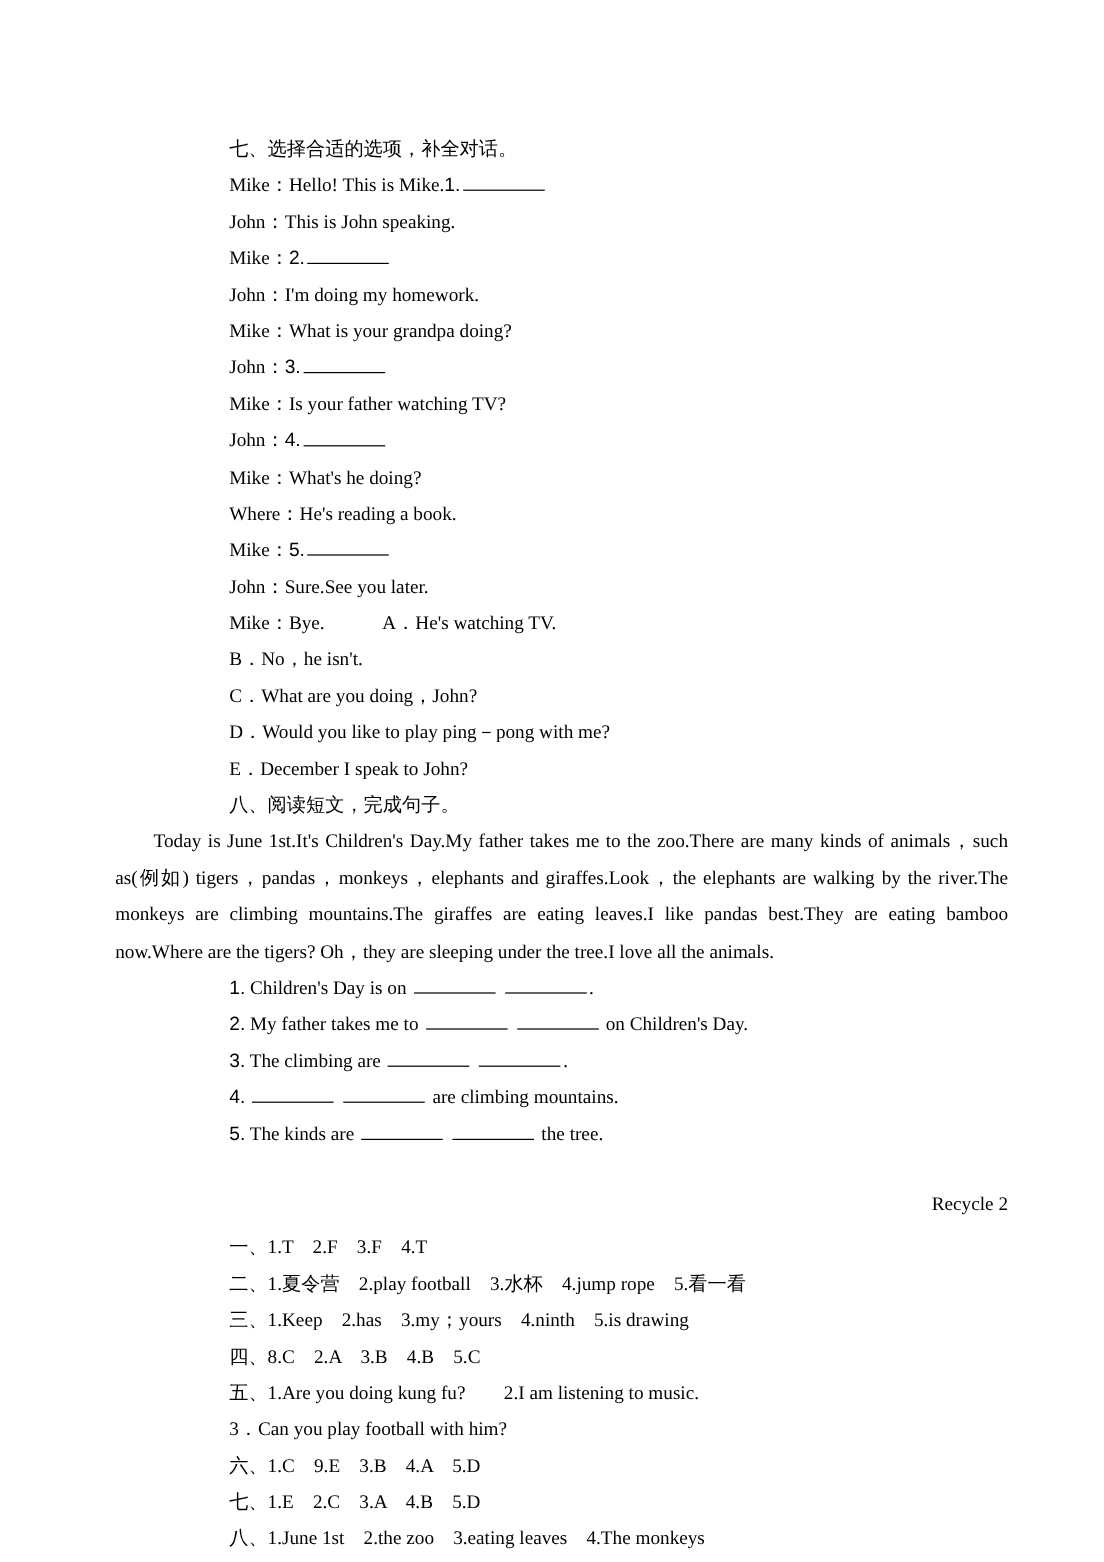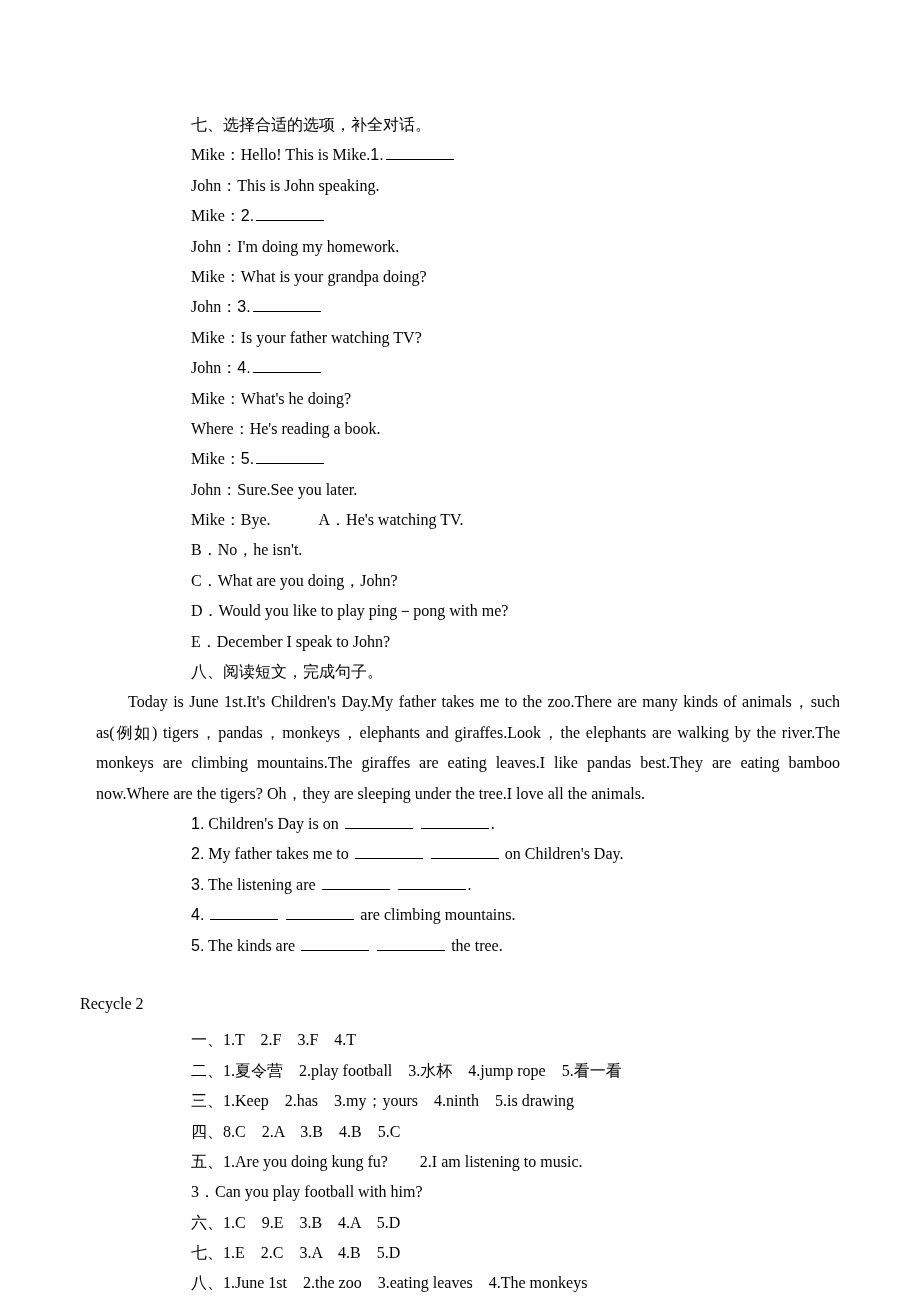--- a/index.html
+++ b/index.html
@@ -1,21 +1,21 @@
 <!DOCTYPE html>
 <html><head>
 <meta charset="utf-8">
 <style>
 html,body{margin:0;padding:0;background:#fff;color:#000;font-family:"SimSun","STSong",serif;font-size:16px;line-height:1.9}
 .page{width:920px;min-height:1302px;box-sizing:border-box;padding:110px 80px 60px 80px}
 .indent{margin-left:111px}
 .para{text-indent:2em;margin-left:16px;text-align:justify}
 .blank{display:inline-block;border-bottom:1px solid #000;height:1em;vertical-align:baseline;margin:0 2px}
 .w60{width:68px}
-.center{text-align:left;margin-top:28px;margin-bottom:6px}
+.center{text-align:right;margin-top:28px;margin-bottom:6px}
 .num{font-family:"SimHei","Microsoft YaHei",sans-serif}
 </style>
 </head>
 <body>
 
 <div class="page">
 
   <div class="indent">七、选择合适的选项，补全对话。</div>
 
   <div class="indent">
@@ -50,21 +50,21 @@
   <div class="indent">八、阅读短文，完成句子。</div>
   <div class="para">Today is June 1st.It's Children's Day.My father takes me to the zoo.There are many kinds of animals，such as(例如) tigers，pandas，monkeys，elephants and giraffes.Look，the elephants are walking by the river.The monkeys are climbing mountains.The giraffes are eating leaves.I like pandas best.They are eating bamboo now.Where are the tigers? Oh，they are sleeping under the tree.I love all the animals.</div>
 
   <div class="indent">
     <span class="num">1.</span><span> Children's Day is on </span><span class="blank w60"></span> <span class="blank w60"></span><span>.</span>
   </div>
   <div class="indent">
     <span class="num">2.</span><span> My father takes me to </span><span class="blank w60"></span> <span class="blank w60"></span><span> on Children's Day.</span>
   </div>
   <div class="indent">
-    <span class="num">3.</span><span> The listening are </span><span class="blank w60"></span> <span class="blank w60"></span><span>.</span>
+    <span class="num">3.</span><span> The climbing are </span><span class="blank w60"></span> <span class="blank w60"></span><span>.</span>
   </div>
   <div class="indent">
     <span class="num">4.</span><span> </span><span class="blank w60"></span> <span class="blank w60"></span><span> are climbing mountains.</span>
   </div>
   <div class="indent">
     <span class="num">5.</span><span> The kinds are </span><span class="blank w60"></span> <span class="blank w60"></span><span> the tree.</span>
   </div>
 
   <div class="center">Recycle 2</div>
   <div class="indent">一、1.T　2.F　3.F　4.T</div>

